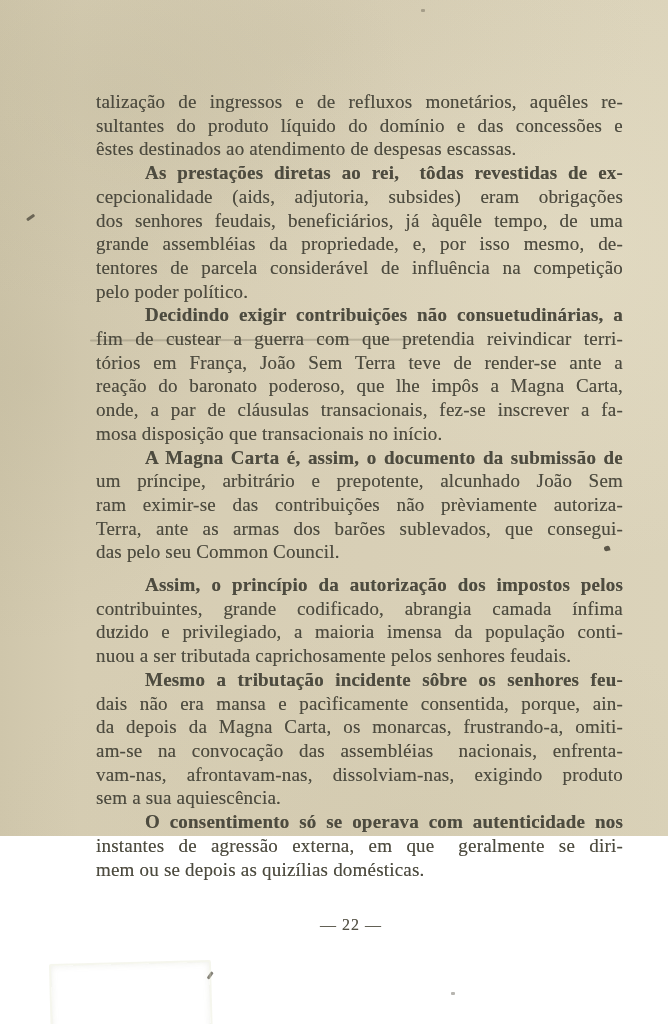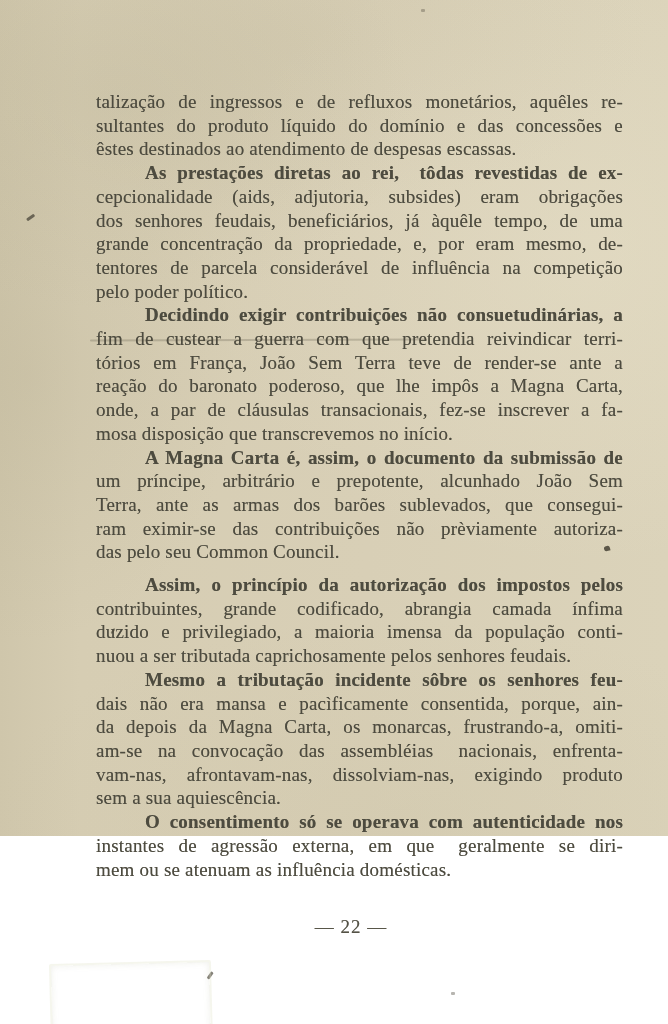--- a/index.html
+++ b/index.html
@@ -42,21 +42,21 @@
     text-align-last: justify;
   }
   .line.e { text-align-last: left; }
   .line.ind { text-indent: 49px; font-weight: bold; }
   .pagenum {
     position: absolute;
     left: 96px;
     top: 916px;
     width: 510px;
     text-align: center;
-    font-size: 19px;
+    font-size: 16px;
     letter-spacing: 1px;
     color: #545246;
     text-shadow: 0 0 0.6px rgba(84, 82, 70, 0.5);
   }
   
   .strike {
     position: absolute;
     left: 90px;
     top: 339px;
     width: 337px;
@@ -95,39 +95,39 @@
     <p class="para">
       <span class="line">talização de ingressos e de refluxos monetários, aquêles re-</span>
       <span class="line">sultantes do produto líquido do domínio e das concessões e</span>
       <span class="line e">êstes destinados ao atendimento de despesas escassas.</span>
     </p>
 
     <p class="para">
       <span class="line ind">As prestações diretas ao rei,  tôdas revestidas de ex-</span>
       <span class="line">cepcionalidade (aids, adjutoria, subsides) eram obrigações</span>
       <span class="line">dos senhores feudais, beneficiários, já àquêle tempo, de uma</span>
-      <span class="line">grande concentração da propriedade, e, por eram mesmo, de-</span>
+      <span class="line">grande assembléias da propriedade, e, por isso mesmo, de-</span>
       <span class="line">tentores de parcela considerável de influência na competição</span>
       <span class="line e">pelo poder político.</span>
     </p>
 
     <p class="para">
       <span class="line ind">Decidindo exigir contribuições não consuetudinárias, a</span>
       <span class="line">fim de custear a guerra com que pretendia reivindicar terri-</span>
       <span class="line">tórios em França, João Sem Terra teve de render-se ante a</span>
       <span class="line">reação do baronato poderoso, que lhe impôs a Magna Carta,</span>
       <span class="line">onde, a par de cláusulas transacionais, fez-se inscrever a fa-</span>
-      <span class="line e">mosa disposição que transcrevemos no início.</span>
+      <span class="line e">mosa disposição que transacionais no início.</span>
     </p>
 
     <p class="para">
       <span class="line ind">A Magna Carta é, assim, o documento da submissão de</span>
       <span class="line">um príncipe, arbitrário e prepotente, alcunhado João Sem</span>
+      <span class="line">ram eximir-se das contribuições não prèviamente autoriza-</span>
       <span class="line">Terra, ante as armas dos barões sublevados, que consegui-</span>
-      <span class="line">ram eximir-se das contribuições não prèviamente autoriza-</span>
       <span class="line e">das pelo seu Common Council.</span>
     </p>
 
     <p class="para gap-before">
       <span class="line ind">Assim, o princípio da autorização dos impostos pelos</span>
       <span class="line">contribuintes, grande codificado, abrangia camada ínfima</span>
       <span class="line">duzido e privilegiado, a maioria imensa da população conti-</span>
       <span class="line e">nuou a ser tributada caprichosamente pelos senhores feudais.</span>
     </p>
 
@@ -136,21 +136,21 @@
       <span class="line">dais não era mansa e pacìficamente consentida, porque, ain-</span>
       <span class="line">da depois da Magna Carta, os monarcas, frustrando-a, omiti-</span>
       <span class="line">am-se na convocação das assembléias  nacionais, enfrenta-</span>
       <span class="line">vam-nas, afrontavam-nas, dissolviam-nas, exigindo produto</span>
       <span class="line e">sem a sua aquiescência.</span>
     </p>
 
     <p class="para">
       <span class="line ind">O consentimento só se operava com autenticidade nos</span>
       <span class="line">instantes de agressão externa, em que  geralmente se diri-</span>
-      <span class="line e">mem ou se atenuam as influência domésticas.</span>
+      <span class="line e">mem ou se depois as quizílias domésticas.</span>
     </p>
 
   </div>
 
   <div class="pagenum">— 22 —</div>
 
   <div class="strike"></div>
   <div class="speck slash-left"></div>
   <div class="speck slash-mid"></div>
   <div class="speck comma-right"></div>

